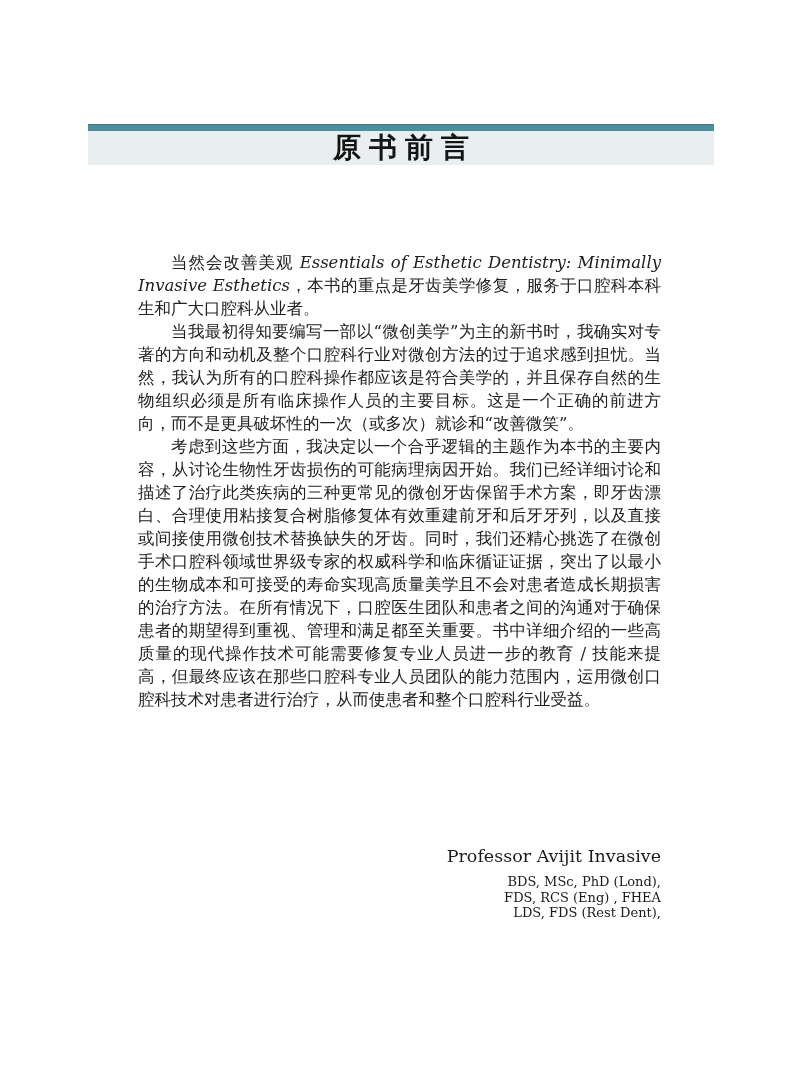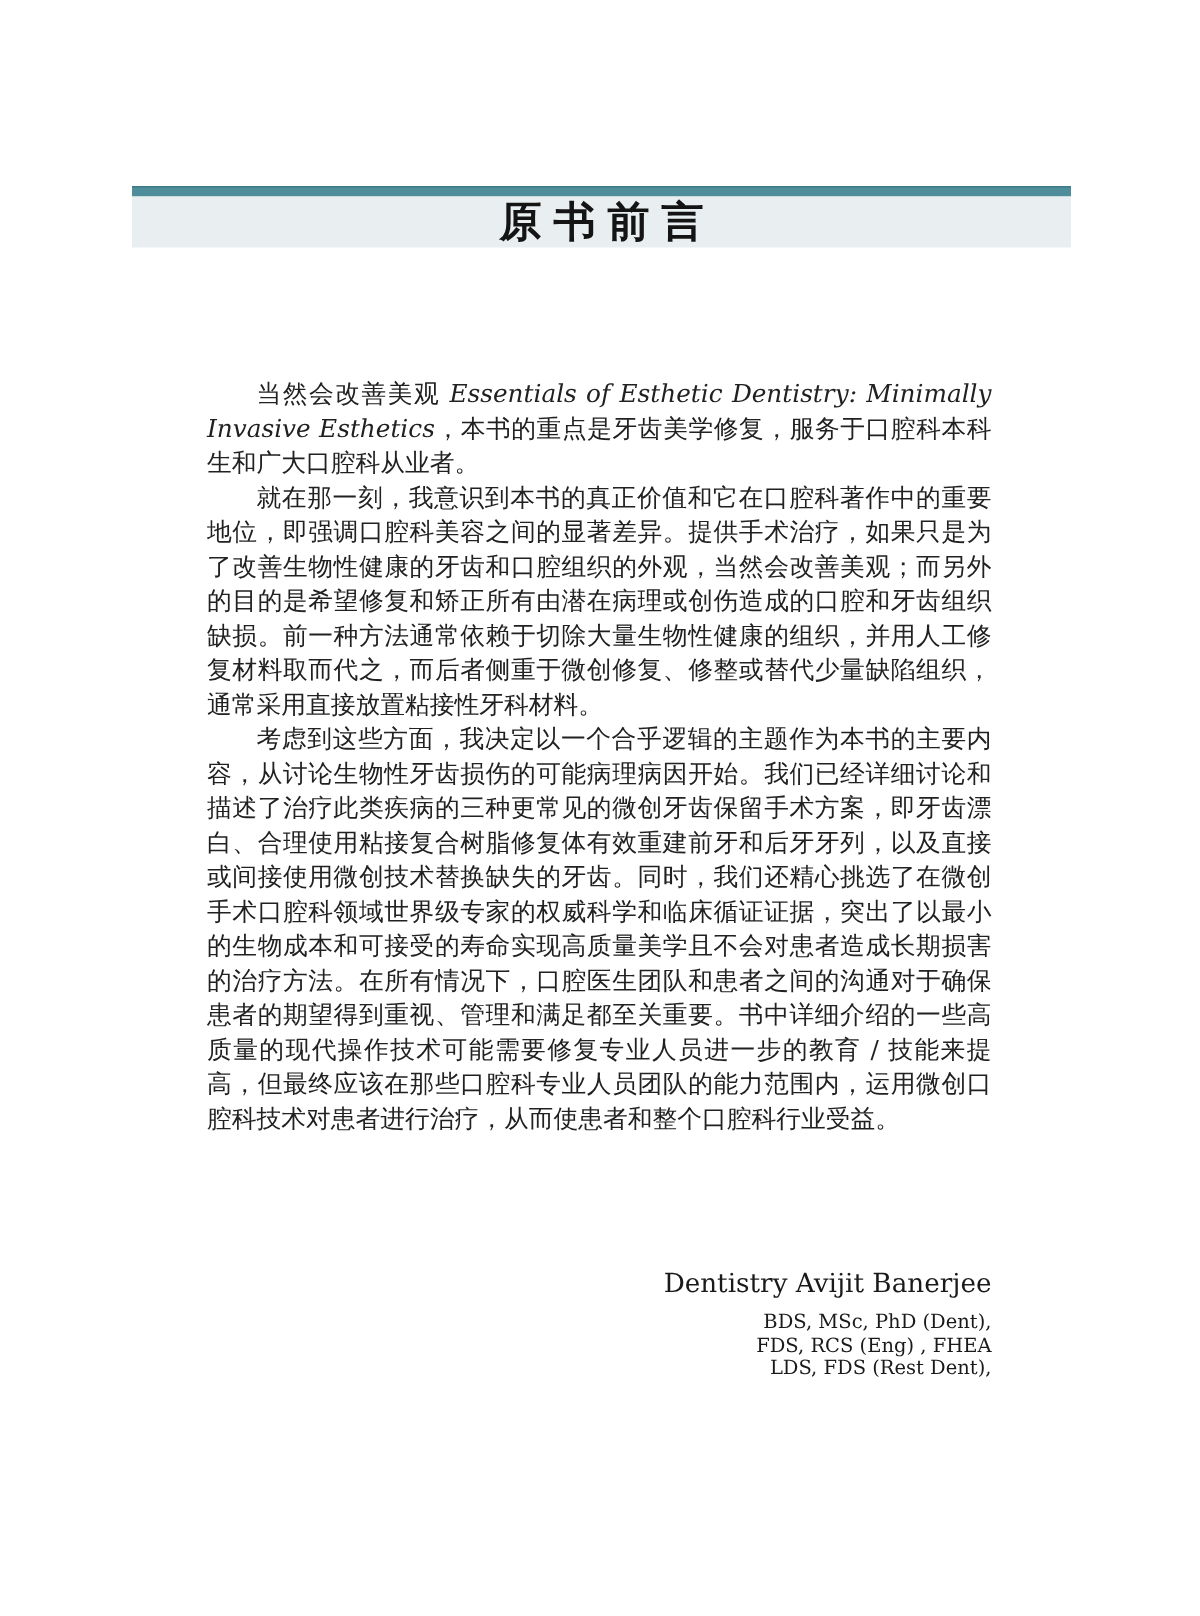--- a/index.html
+++ b/index.html
@@ -74,24 +74,24 @@
 
 <div class="header">
   <div class="header-accent"></div>
   <div class="title-band">
     <div class="page-title">原书前言</div>
   </div>
 </div>
 
 <div class="body-text">
   <p><span>当然会改善美观 </span><span class="book-title">Essentials of Esthetic Dentistry: Minimally Invasive Esthetics</span><span>，本书的重点是牙齿美学修复，服务于口腔科本科生和广大口腔科从业者。</span></p>
-  <p>就在那一刻，我意识到本书的真正价值和它在口腔科著作中的重要地位，即强调口腔科美容之间的显著差异。提供手术治疗，如果只是为了改善生物性健康的牙齿和口腔组织的外观，当然会改善美观；而另外的目的是希望修复和矫正所有由潜在病理或创伤造成的口腔和牙齿组织缺损。前一种方法通常依赖于切除大量生物性健康的组织，并用人工修复材料取而代之，而后者侧重于微创修复、修整或替代少量缺陷组织，通常采用直接放置粘接性牙科材料。</p>
+  <p>当我最初得知要编写一部以“微创美学”为主的新书时，我确实对专著的方向和动机及整个口腔科行业对微创方法的过于追求感到担忧。当然，我认为所有的口腔科操作都应该是符合美学的，并且保存自然的生物组织必须是所有临床操作人员的主要目标。这是一个正确的前进方向，而不是更具破坏性的一次（或多次）就诊和“改善微笑”。</p>
   <p>考虑到这些方面，我决定以一个合乎逻辑的主题作为本书的主要内容，从讨论生物性牙齿损伤的可能病理病因开始。我们已经详细讨论和描述了治疗此类疾病的三种更常见的微创牙齿保留手术方案，即牙齿漂白、合理使用粘接复合树脂修复体有效重建前牙和后牙牙列，以及直接或间接使用微创技术替换缺失的牙齿。同时，我们还精心挑选了在微创手术口腔科领域世界级专家的权威科学和临床循证证据，突出了以最小的生物成本和可接受的寿命实现高质量美学且不会对患者造成长期损害的治疗方法。在所有情况下，口腔医生团队和患者之间的沟通对于确保患者的期望得到重视、管理和满足都至关重要。书中详细介绍的一些高质量的现代操作技术可能需要修复专业人员进一步的教育 / 技能来提高，但最终应该在那些口腔科专业人员团队的能力范围内，运用微创口腔科技术对患者进行治疗，从而使患者和整个口腔科行业受益。</p>
 </div>
 
 <div class="signature">
-  <div class="author-name">Dentistry Avijit Banerjee</div>
+  <div class="author-name">Professor Avijit Invasive</div>
   <div class="author-credentials">
-    <div>BDS, MSc, PhD (Dent),</div>
+    <div>BDS, MSc, PhD (Lond),</div>
     <div>FDS, RCS (Eng) , FHEA</div>
     <div>LDS, FDS (Rest Dent),</div>
   </div>
 </div>
 
 </body></html>

